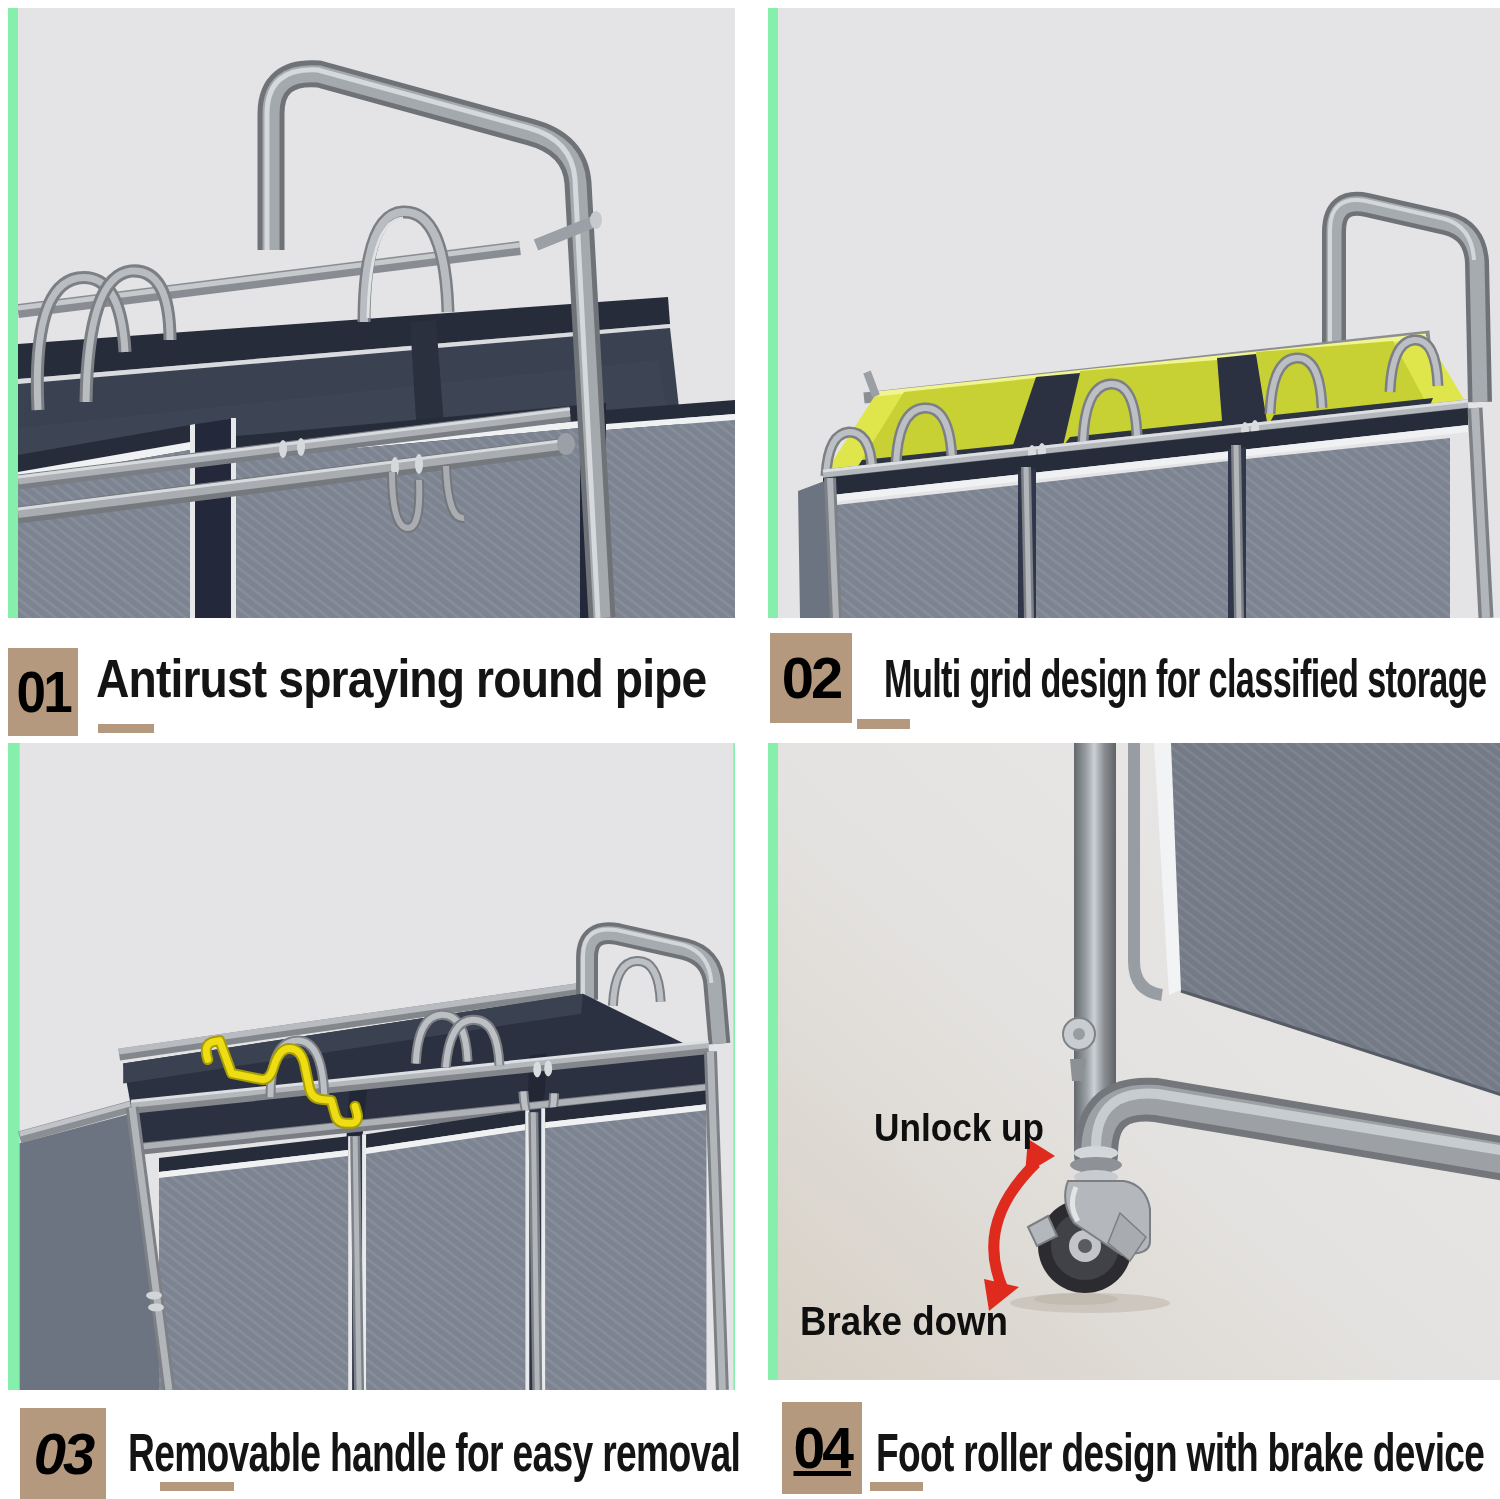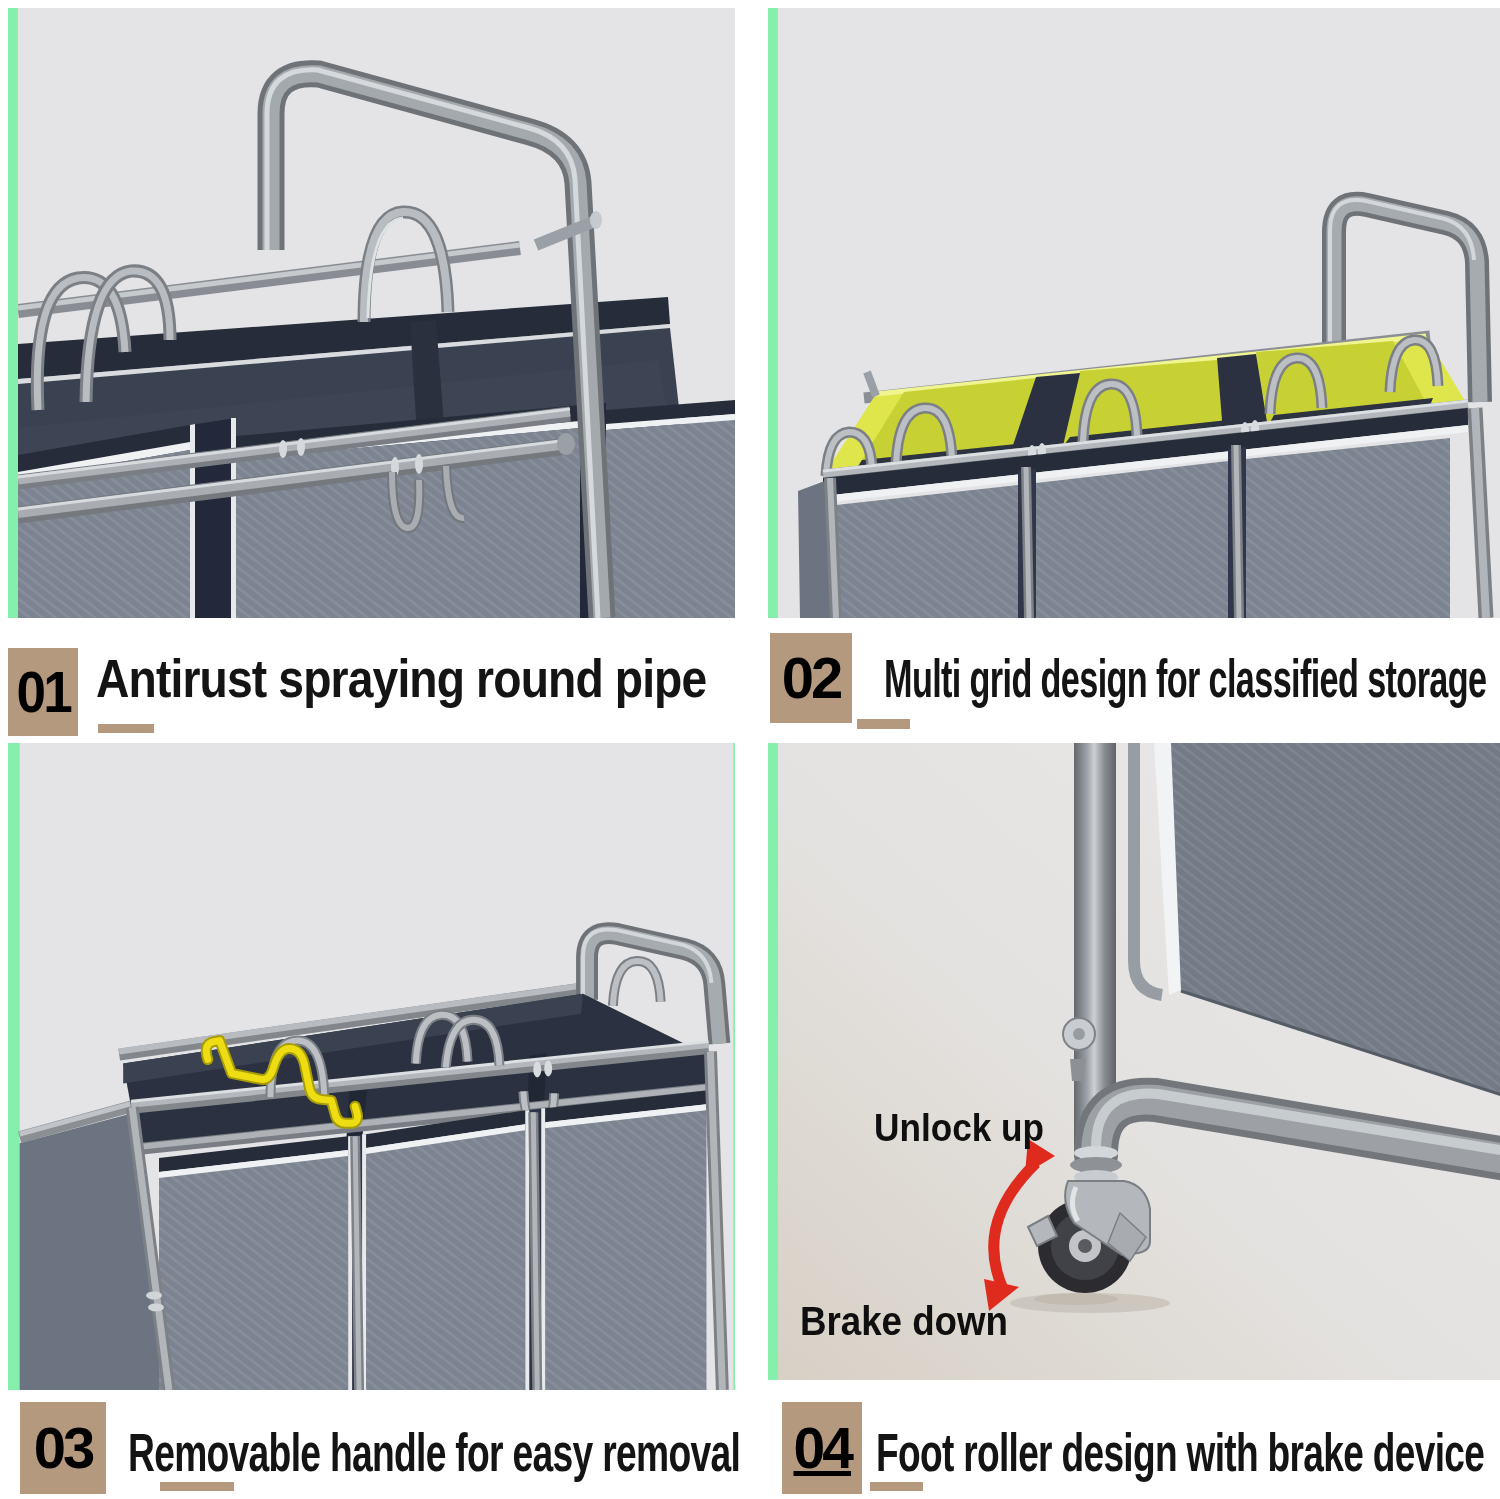--- a/index.html
+++ b/index.html
@@ -328,21 +328,21 @@
 
   <div class="cap" style="left:768px;top:633px;width:724px;height:105px;">
     <div class="badge" style="left:2px;top:0;width:82px;height:90px;">
       <span>02</span>
     </div>
     <div class="cap-label" style="left: 116px; top: 17px; transform: scaleX(0.634);">Multi grid design for classified storage</div>
     <div class="bar" style="left:89px;top:86px;width:53px;height:10px;"></div>
   </div>
 
   <div class="cap" style="left:8px;top:1400px;width:717px;height:99px;">
-    <div class="badge" style="left:12px;top:2px;width:86px;height:92px;">
+    <div class="badge" style="left:12px;top:8px;width:86px;height:92px;font-style:italic;">
       <span>03</span>
     </div>
     <div class="cap-label" style="left: 120px; top: 24px; transform: scaleX(0.689);">Removable handle for easy removal</div>
     <div class="bar" style="left:152px;top:82px;width:74px;height:9px;"></div>
   </div>
 
   <div class="cap" style="left:768px;top:1400px;width:724px;height:99px;">
     <div class="badge" style="left:14px;top:2px;width:80px;height:92px;text-decoration:underline;">
       <span style="transform: scaleX(0.983);">04</span>
     </div>

